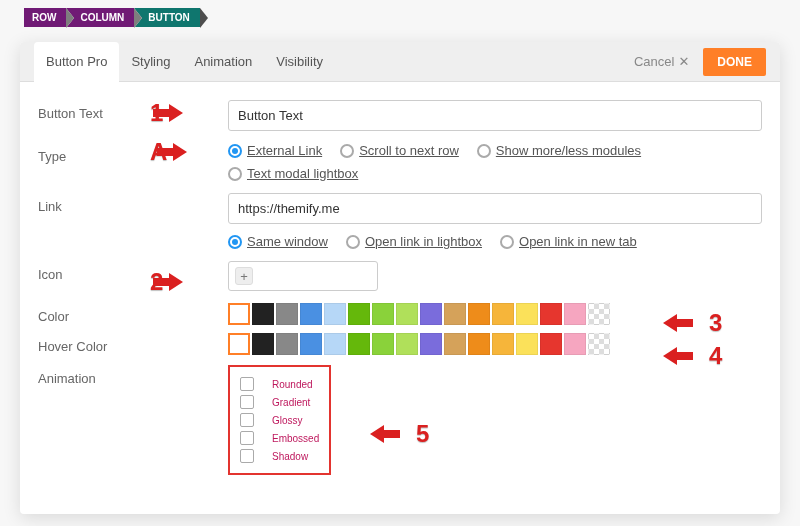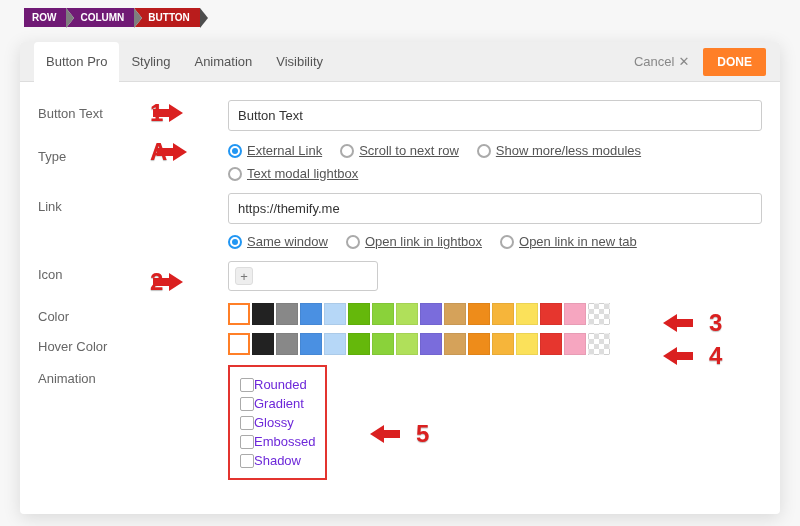--- a/index.html
+++ b/index.html
@@ -3,21 +3,21 @@
 <meta charset="utf-8">
 <style>
   * { box-sizing: border-box; margin: 0; padding: 0; }
   body { font-family: Arial, Helvetica, sans-serif; font-size: 13px; color: #555; background: #f7f7f7; width: 800px; height: 526px; position: relative; overflow: hidden; }
 
   
   .crumbs { position: absolute; top: 8px; left: 24px; display: flex; gap: 0; z-index: 5; }
   .crumb { background: #701a75; color: #fff; font-size: 10px; font-weight: bold; padding: 4px 10px 4px 14px; position: relative; }
   .crumb:first-child { padding-left: 8px; }
   .crumb::after { content: ""; position: absolute; right: -8px; top: 0; border-top: 10px solid transparent; border-bottom: 10px solid transparent; border-left: 8px solid #7e7e7e; z-index: 2; }
-  .crumb:last-child { background: #b91c1c; }
+  .crumb:last-child { background: #0f766e; }
   .crumb:last-child::after { border-left-color: #4e4e4e; }
   .crumb::before { content: ""; position: absolute; left: 0px; top: 0; border-top: 10px solid transparent; border-bottom: 10px solid transparent; border-left: 8px solid #f7f7f7; }
   .crumb:first-child::before { display: none; }
 
   
   .dialog { position: absolute; top: 42px; left: 20px; right: 20px; bottom: 12px; background: #fff; border-radius: 4px; box-shadow: 0 4px 18px rgba(0,0,0,0.12); overflow: hidden; }
 
   
   .tabrow { background: #efefef; border-bottom: 1px solid #ddd; display: flex; align-items: center; padding: 0 14px; height: 40px; }
   .tab { padding: 0 12px; height: 40px; line-height: 40px; color: #555; cursor: pointer; }
@@ -41,21 +41,21 @@
 
   .iconpick { display: flex; align-items: center; gap: 6px; border: 1px solid #ccc; border-radius: 3px; height: 30px; width: 150px; padding: 0 6px; }
   .plus { width: 18px; height: 18px; background: #eee; border: 1px solid #ddd; border-radius: 3px; display: flex; align-items: center; justify-content: center; font-size: 13px; color: #777; }
 
   .swatches { display: flex; gap: 2px; }
   .swatch { width: 22px; height: 22px; border: 1px solid rgba(0,0,0,0.06); cursor: pointer; }
   .swatch.sel { border: 2px solid #ff7f27; }
   .swatch.transparent { background-image: repeating-conic-gradient(#ddd 0 25%, #fff 0 50%); background-size: 10px 10px; }
 
   .checklist { border: 2px solid #e3342f; padding: 8px 10px; display: inline-block; }
-  .chkrow { display: flex; align-items: center; gap: 0; padding: 2px 0; font-size: 13px; color: #6d28d9; }
+  .chkrow { display: flex; align-items: center; gap: 18px; padding: 2px 0; font-size: 10px; color: #be185d; }
   .chkbox { width: 14px; height: 14px; border: 1px solid #aaa; border-radius: 2px; }
 
   
   .ann { position: absolute; display: flex; align-items: center; gap: 6px; color: #da2020; font-weight: 900; font-family: Verdana, sans-serif; text-shadow: 0 1px 1px rgba(0,0,0,0.25); z-index: 30; pointer-events: none; }
   .ann .num { font-size: 24px; }
   .arrow-right { width: 0; height: 0; border-top: 9px solid transparent; border-bottom: 9px solid transparent; border-left: 14px solid #da2020; position: relative; }
   .arrow-right::before { content: ""; position: absolute; left: -30px; top: -4px; width: 18px; height: 8px; background: #da2020; }
   .arrow-left { width: 0; height: 0; border-top: 9px solid transparent; border-bottom: 9px solid transparent; border-right: 14px solid #da2020; position: relative; }
   .arrow-left::before { content: ""; position: absolute; right: -30px; top: -4px; width: 18px; height: 8px; background: #da2020; }
 </style>

